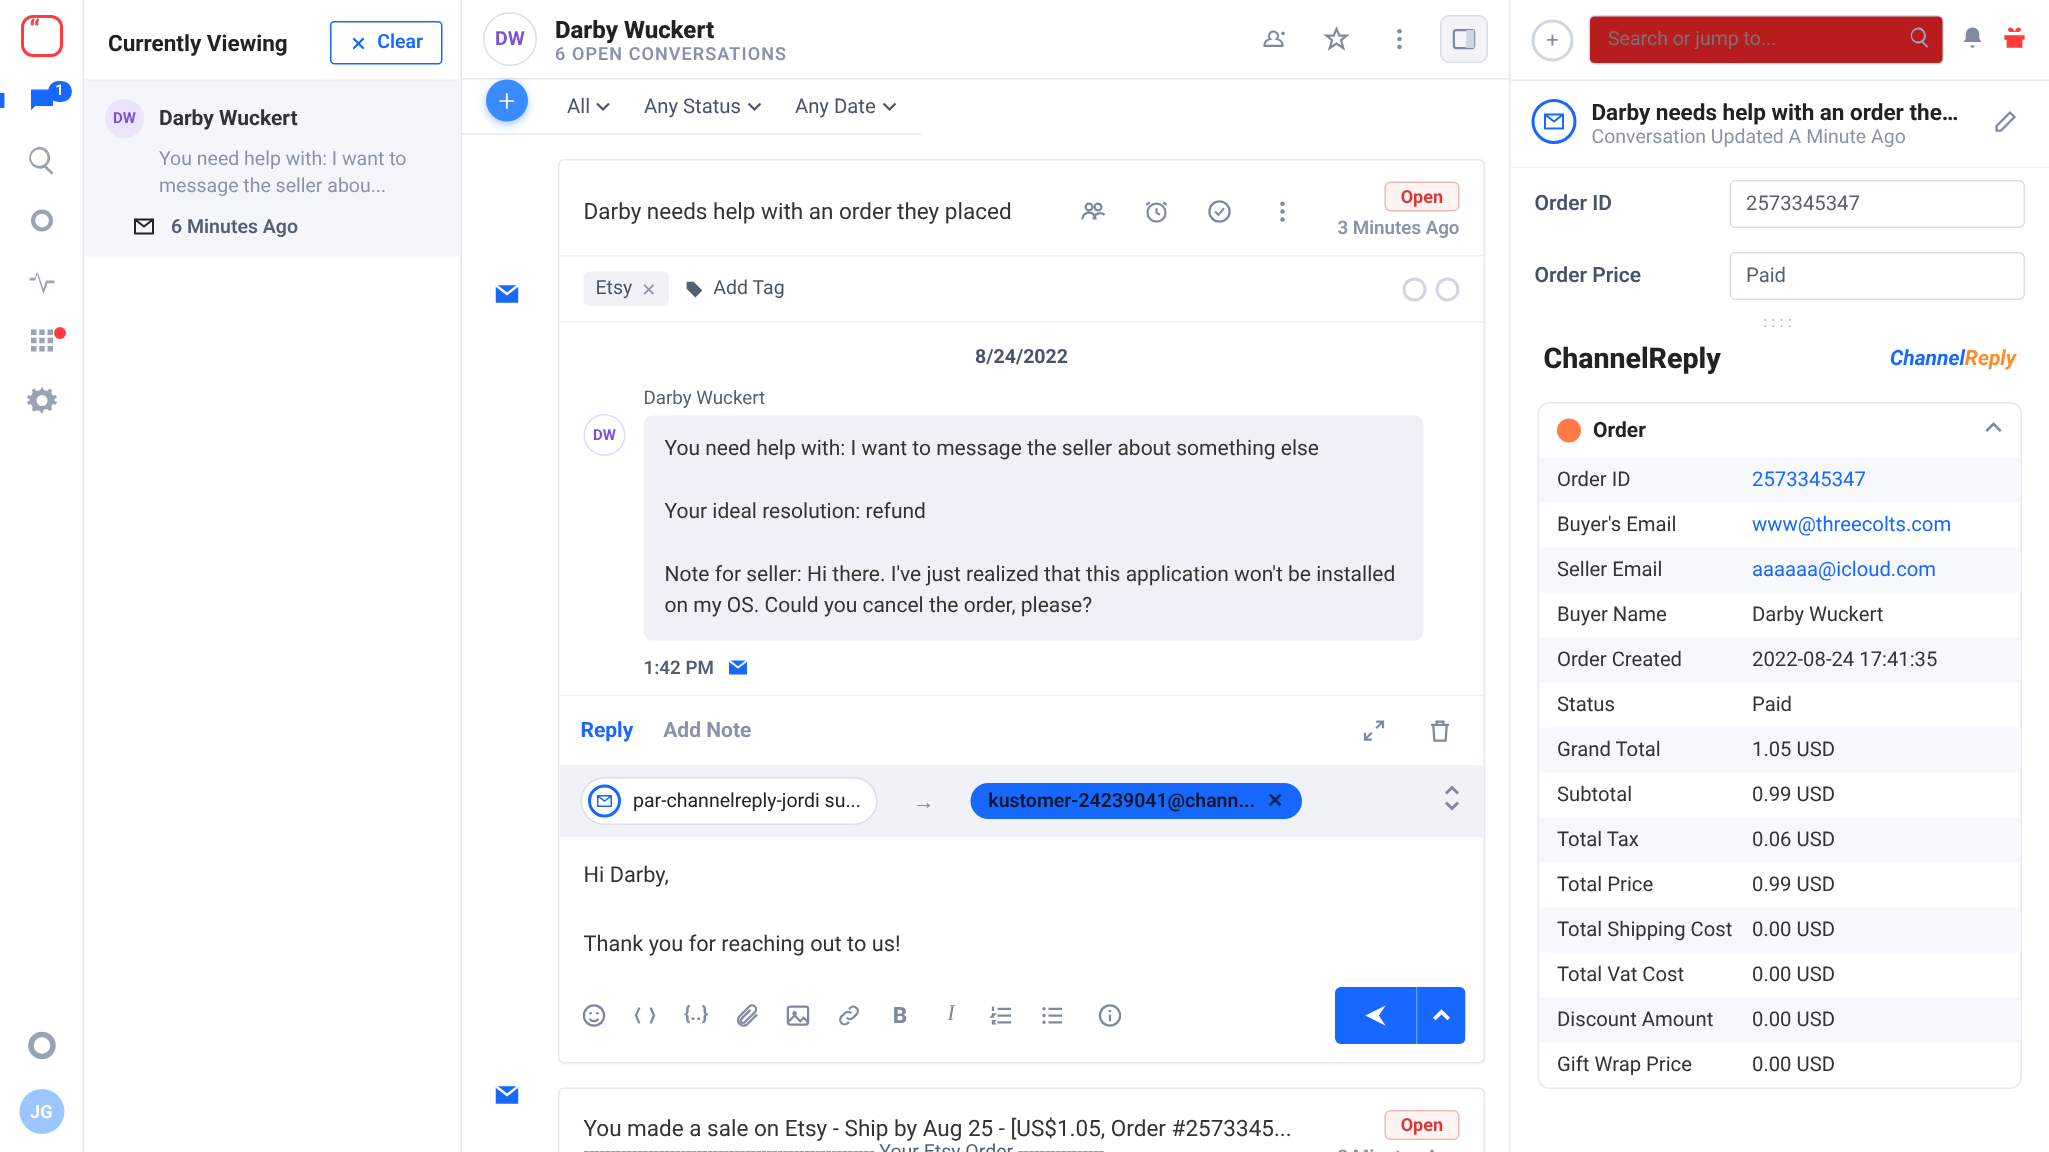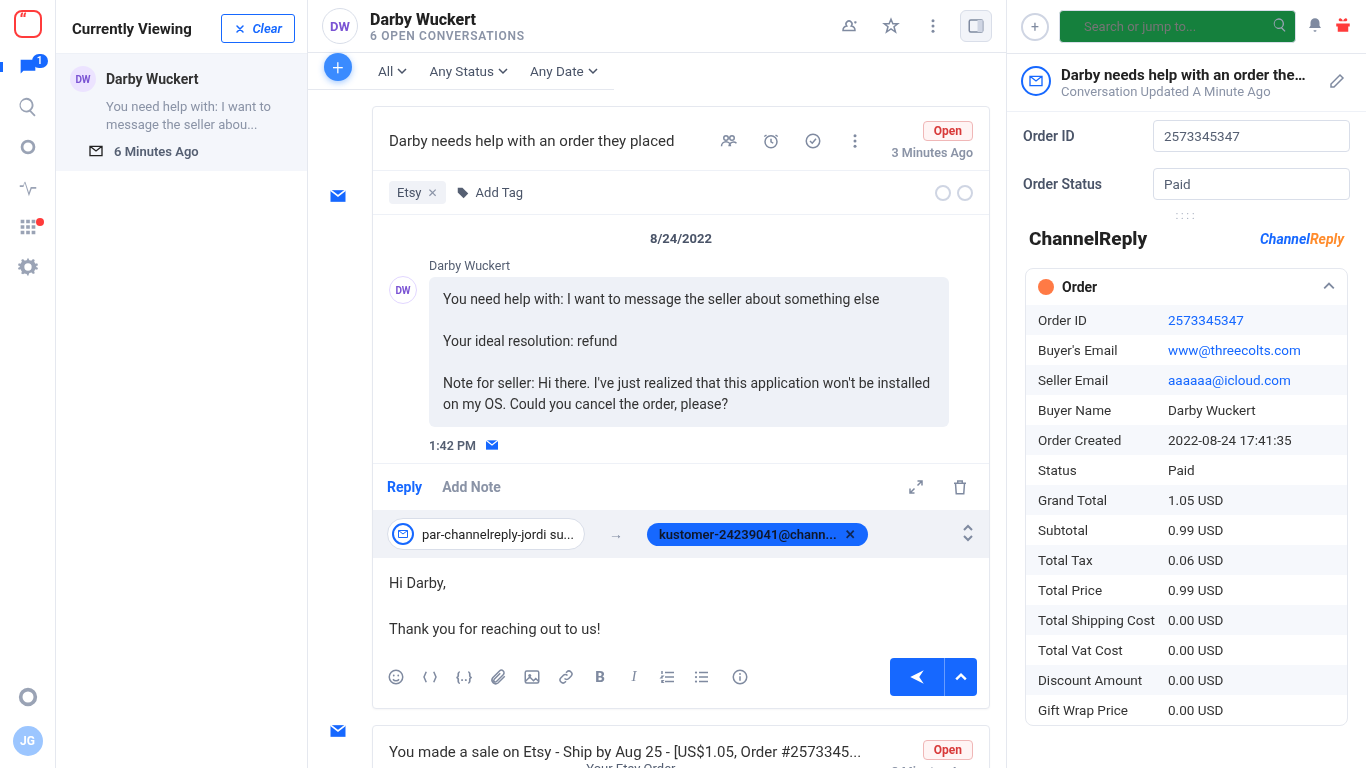--- a/index.html
+++ b/index.html
@@ -16,21 +16,21 @@
 .rail svg { width:22px; height:22px; }
 .rail .badge { position:absolute; top:-2px; right:8px; background:#1668ff; color:#fff; border-radius:10px; font-size:10px; padding:0 5px; line-height:14px; font-weight:600;}
 .rail .dot { position:absolute; top:2px; right:12px; width:8px; height:8px; background:#ff3b3b; border-radius:50%; }
 .rail .spacer { flex:1; }
 .rail .avatar-sm { width:30px; height:30px; border-radius:50%; background:#9cc6ff; color:#fff; display:flex;align-items:center;justify-content:center;font-size:12px;font-weight:700; margin-bottom:12px;}
 
 
 .convs { width: 252px; border-right:1px solid #e5e8ef; display:flex; flex-direction:column;}
 .convs-head { display:flex; align-items:center; justify-content:space-between; padding:14px 12px 10px 16px; }
 .convs-head .title { font-weight:700; font-size:15px; }
-.clear-btn { border:1px solid #1668ff; color:#1668ff; background:#fff; font-weight:600; font-size:13px; padding:6px 12px; border-radius:3px; cursor:pointer; display:flex; gap:6px; align-items:center;font-style:italic;}
+.clear-btn { border:1px solid #1668ff; color:#1668ff; background:#fff; font-weight:600; font-size:13px; padding:6px 12px; border-radius:3px; cursor:pointer; display:flex; gap:6px; align-items:center;}
 .conv-item { padding:12px 12px 12px 14px; border-top:1px solid #eef1f7; background:#f4f6fb; cursor:pointer;}
 .conv-item .row1{ display:flex; gap:10px; align-items:center;}
 .conv-item .ava{ width:26px;height:26px;border-radius:50%;background:#ece3ff;color:#7b54d4;font-size:10px;font-weight:700;display:flex;align-items:center;justify-content:center;}
 .conv-item .name{font-weight:700; font-size:14px; color:#333;}
 .conv-item .preview{ color:#8a93a6; font-size:13px; margin:6px 0 10px 36px; line-height:1.35;}
 .conv-item .meta{ margin-left:18px; color:#555f72; font-size:13px; font-weight:600; display:flex; gap:10px; align-items:center;}
 .conv-item .meta svg{ width:16px;height:16px;color:#222;}
 
 
 .center { flex:1; display:flex; flex-direction:column; min-width:0; }
@@ -97,21 +97,21 @@
 .toolbar .info{margin-left:4px;}
 
 .card2 .card-head{ border-bottom:none; padding:14px 16px;}
 .card2 .subline{ color:#555f72; font-size:13px;}
 
 
 .side { width: 360px; border-left:1px solid #e5e8ef; display:flex; flex-direction:column;}
 .side-head{ display:flex; align-items:center; padding:10px 14px; border-bottom:1px solid #e5e8ef; gap:10px;}
 .side-head .plus{ width:28px;height:28px;border:2px solid #cfd5e3;border-radius:50%;display:flex;align-items:center;justify-content:center;color:#7f8aa0;cursor:pointer;}
 .search{ flex:1; position:relative;}
-.search input{ width:100%; border:1px solid #d9dee9; border-radius:4px; padding:8px 30px 8px 24px; font-size:13px; background:#15803d;}
+.search input{ width:100%; border:1px solid #d9dee9; border-radius:4px; padding:8px 30px 8px 12px; font-size:13px; background:#b91c1c;}
 .search .sicon{ position:absolute; right:8px; top:7px; color:#9aa3b5;}
 .side-head .bell, .side-head .gift{ color:#7f8aa0; cursor:pointer;}
 .side-head .gift{ color:#ff3b3b;}
 
 .side-sub{ display:flex; align-items:flex-start; padding:12px 14px; gap:10px; border-bottom:1px solid #eef1f7;}
 .side-sub .mailcirc{ width:30px;height:30px;border-radius:50%;border:2px solid #1668ff;display:flex;align-items:center;justify-content:center;color:#1668ff; flex-shrink:0;}
 .side-sub .txt{ flex:1; min-width:0;}
 .side-sub .t1{ font-weight:700; font-size:15px; white-space:nowrap; overflow:hidden; text-overflow:ellipsis;}
 .side-sub .t2{ color:#8a93a6; font-size:13px;}
 .side-sub .edit{ color:#7f8aa0; cursor:pointer;}
@@ -506,21 +506,21 @@
             <path d="M4 20h4L20 8l-4-4L4 16v4z" fill="none" stroke="currentColor" stroke-width="2"></path>
           </svg>
         </span>
     </div>
 
     <div class="kv">
       <div class="k">Order ID</div>
       <div class="v"><input class="inp" value="2573345347" style=""></div>
     </div>
     <div class="kv">
-      <div class="k">Order Status</div>
+      <div class="k">Order Price</div>
       <div class="v"><input class="inp" value="Paid" style=""></div>
     </div>
 
     <div class="drag-handle">::::</div>
     <div class="cr-head">
       <div class="brand">ChannelReply</div>
       <div class="logo2">Channel<span class="r">Reply</span></div>
     </div>
 
     <div class="panel">

